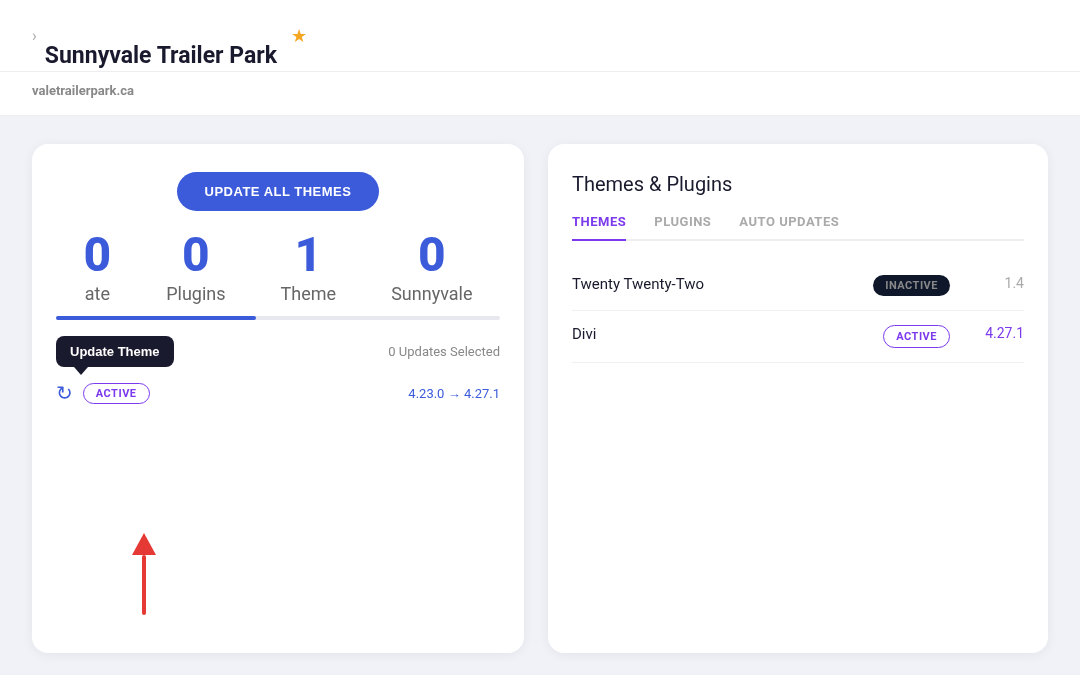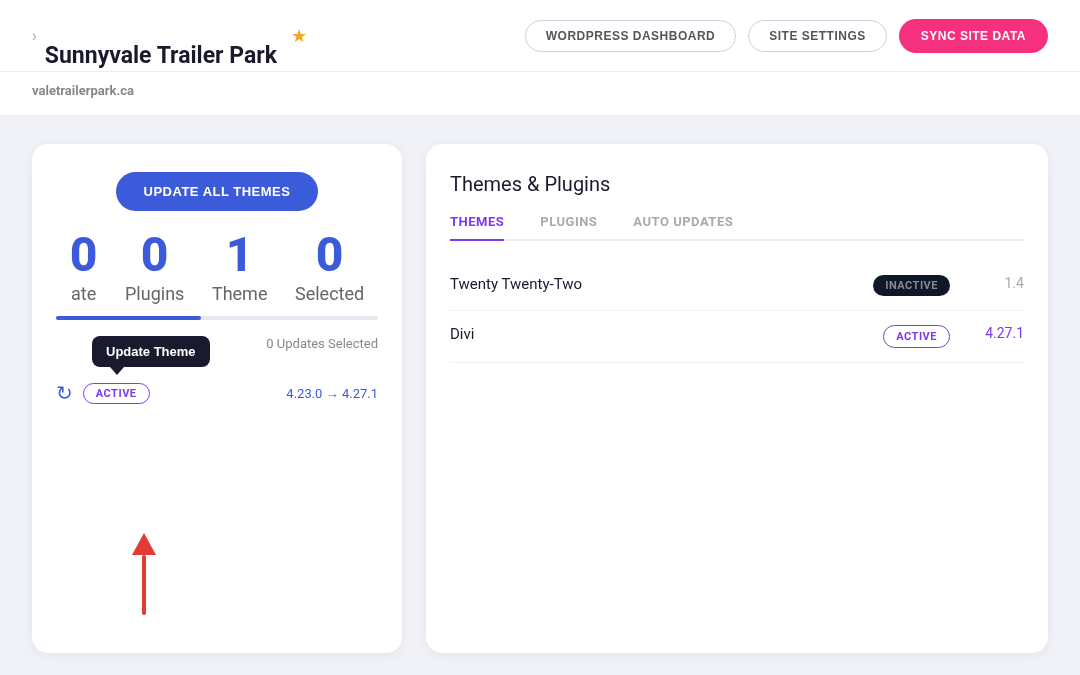--- a/index.html
+++ b/index.html
@@ -90,21 +90,21 @@
     }
 
     
     .card {
       background: #fff;
       border-radius: 16px;
       padding: 28px 24px;
       box-shadow: 0 2px 12px rgba(0,0,0,0.06);
     }
     .left-card {
-      width: 370px;
+      width: 492px;
       flex-shrink: 0;
       position: relative;
     }
     .right-card {
       flex: 1;
     }
 
     .update-all-btn {
       background: #3b5bdb;
       color: #fff;
@@ -149,23 +149,22 @@
     .progress-bar-fill {
       height: 100%;
       background: #3b5bdb;
       border-radius: 4px;
       width: 45%;
     }
 
     .updates-row {
       display: flex;
       justify-content: space-between;
-      align-items: flex-start;
+      align-items: center;
       margin-bottom: 14px;
-      margin-left: 36px;
     }
     .update-theme-btn {
       background: #1a1a2e;
       color: #fff;
       border: none;
       border-radius: 8px;
       padding: 8px 14px;
       font-size: 13px;
       font-weight: 600;
       cursor: pointer;
@@ -236,21 +235,21 @@
 
     
     .card-title {
       font-size: 20px;
       font-weight: 400;
       color: #1a1a2e;
       margin-bottom: 18px;
     }
     .tabs-row {
       display: flex;
-      gap: 36px;
+      gap: 28px;
       border-bottom: 2px solid #eee;
       margin-bottom: 20px;
       align-items: flex-end;
     }
     .tab {
       font-size: 13px;
       font-weight: 700;
       color: #aaa;
       padding-bottom: 10px;
       cursor: pointer;
@@ -307,25 +306,20 @@
     }
   </style>
 </head>
 <body>
 
 <div class="header">
   <div class="header-left">
     <span class="breadcrumb-arrow">›</span>
     <span class="site-title">Sunnyvale Trailer Park</span>
     <span class="star-icon">★</span>
-  </div>
-  <div class="header-right">
-    <button class="btn-outline">WORDPRESS DASHBOARD</button>
-    <button class="btn-outline">SITE SETTINGS</button>
-    <button class="btn-pink">SYNC SITE DATA</button>
   </div>
 </div>
 
 <div class="sub-header">
   <span class="site-url">valetrailerpark.ca</span>
 </div>
 
 <div class="main">
 
   <div class="card left-card">
@@ -339,21 +333,21 @@
       <div class="stat-item">
         <div class="stat-number">0</div>
         <div class="stat-label">Plugins</div>
       </div>
       <div class="stat-item">
         <div class="stat-number">1</div>
         <div class="stat-label">Theme</div>
       </div>
       <div class="stat-item">
         <div class="stat-number">0</div>
-        <div class="stat-label">Selected</div>
+        <div class="stat-label">Sunnyvale</div>
       </div>
     </div>
 
     <div class="progress-bar-container">
       <div class="progress-bar-fill"></div>
     </div>
 
     <div class="updates-row">
       <button class="update-theme-btn">
         <span>Update Theme</span>

